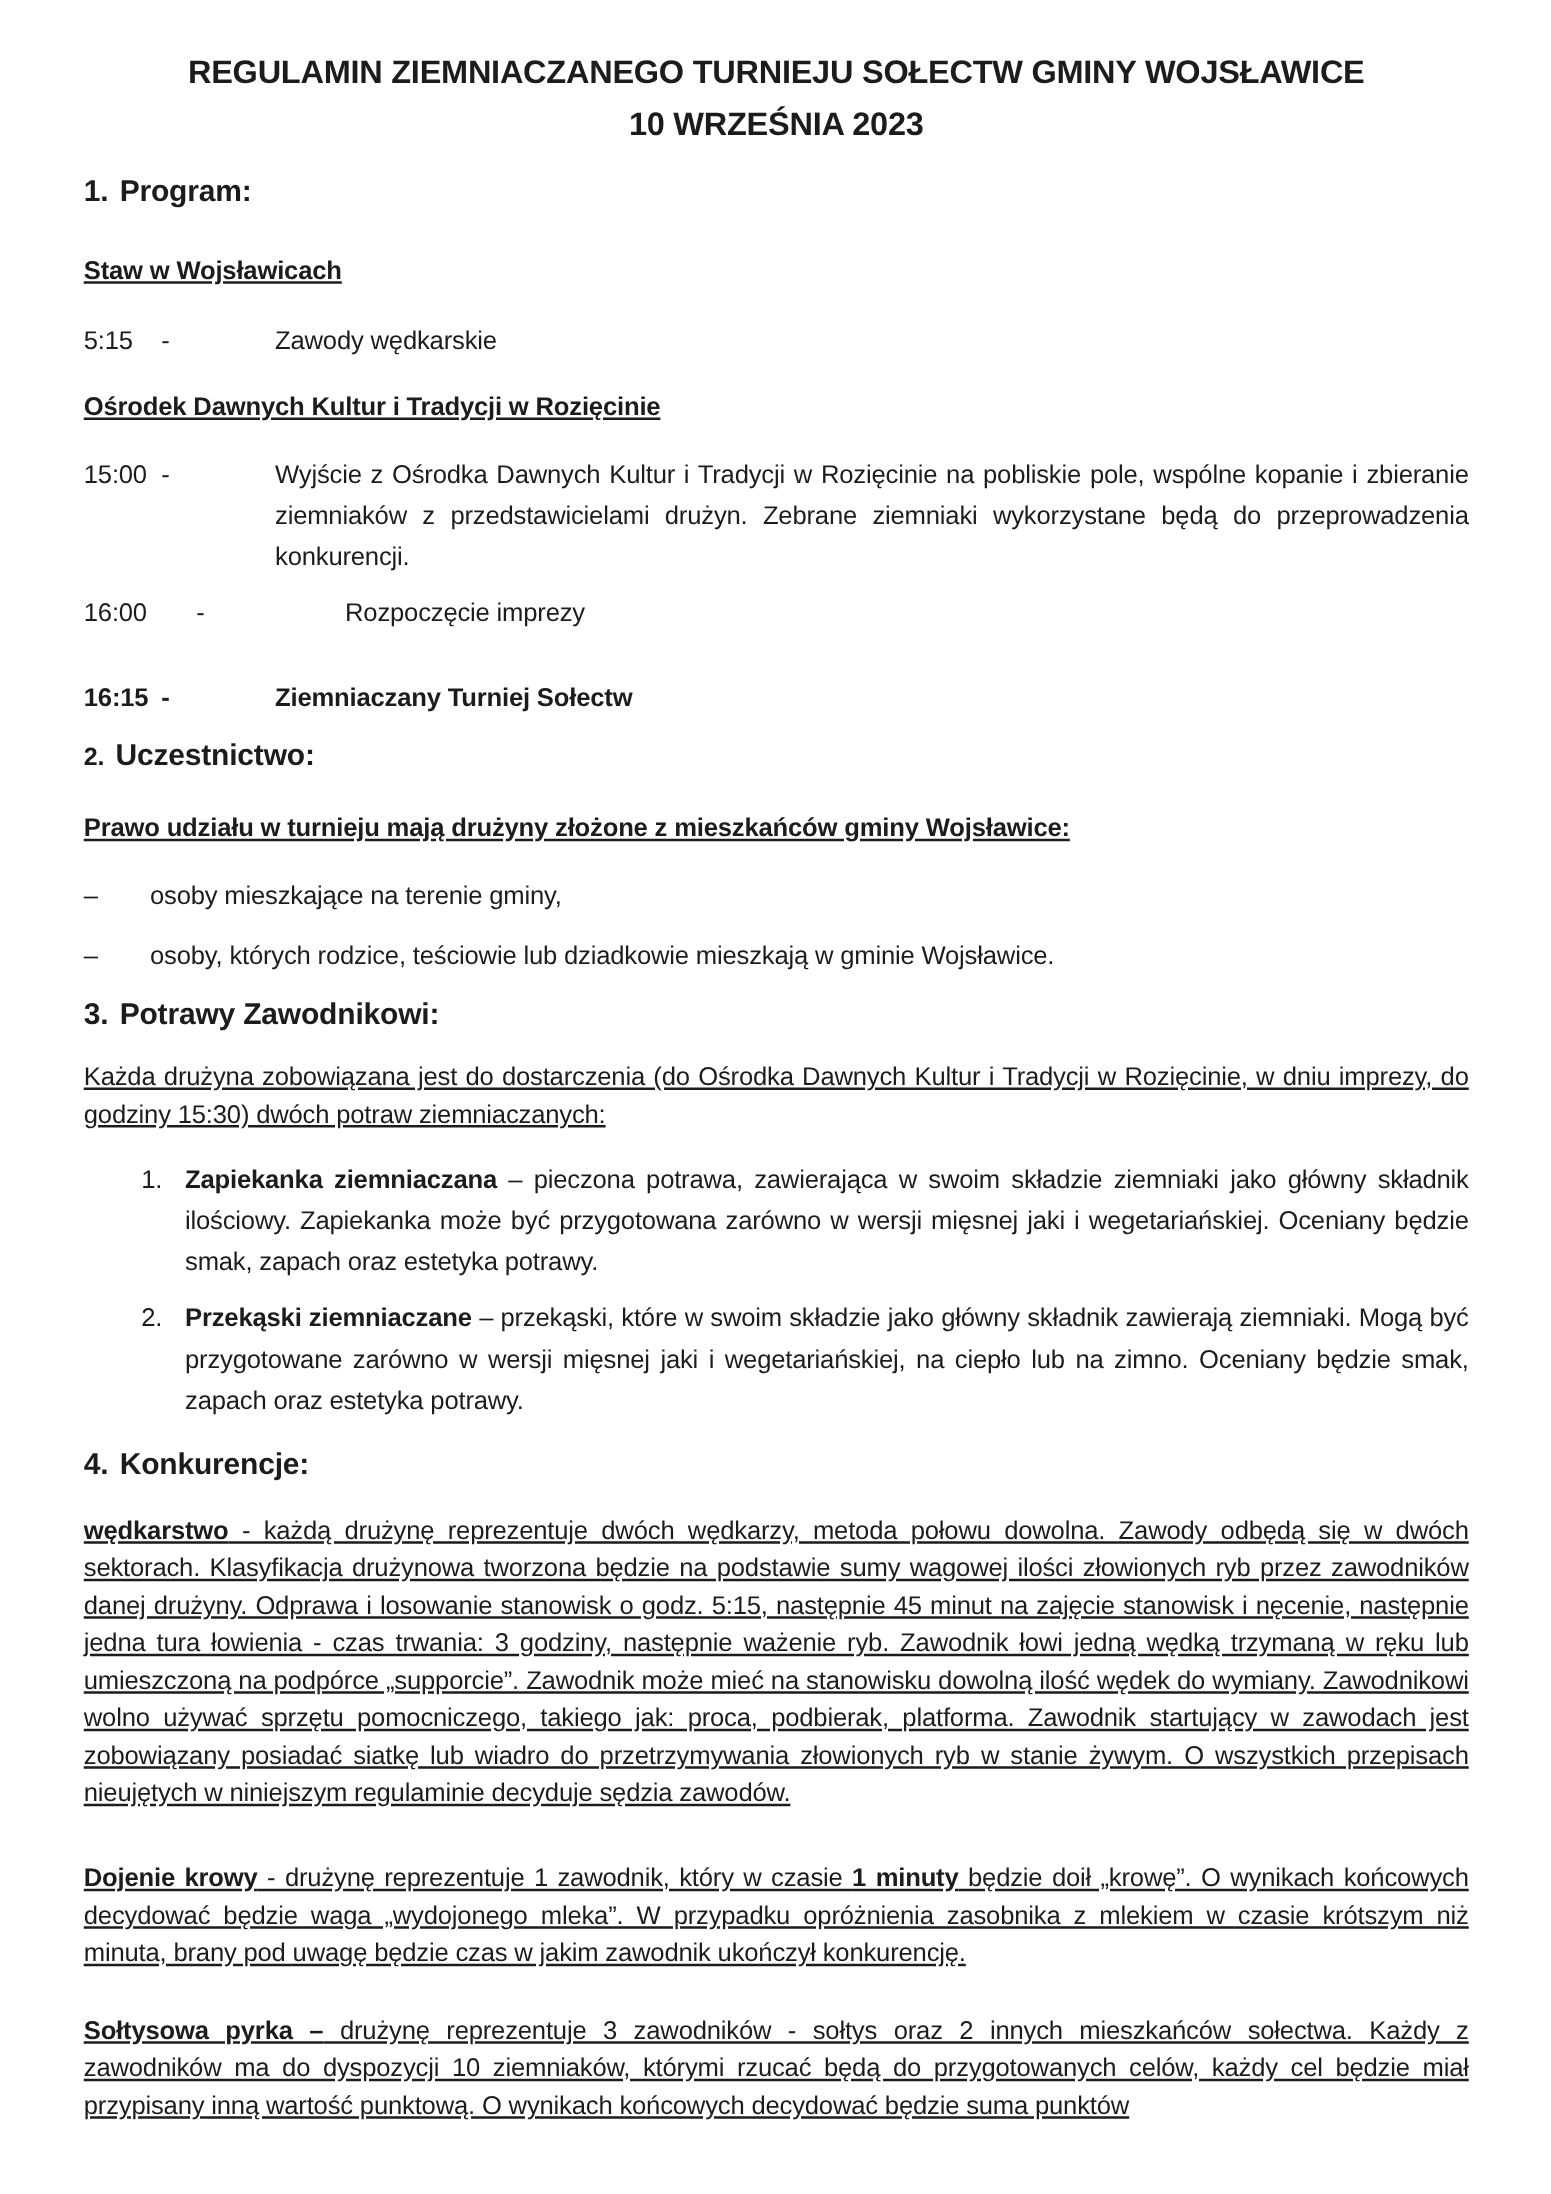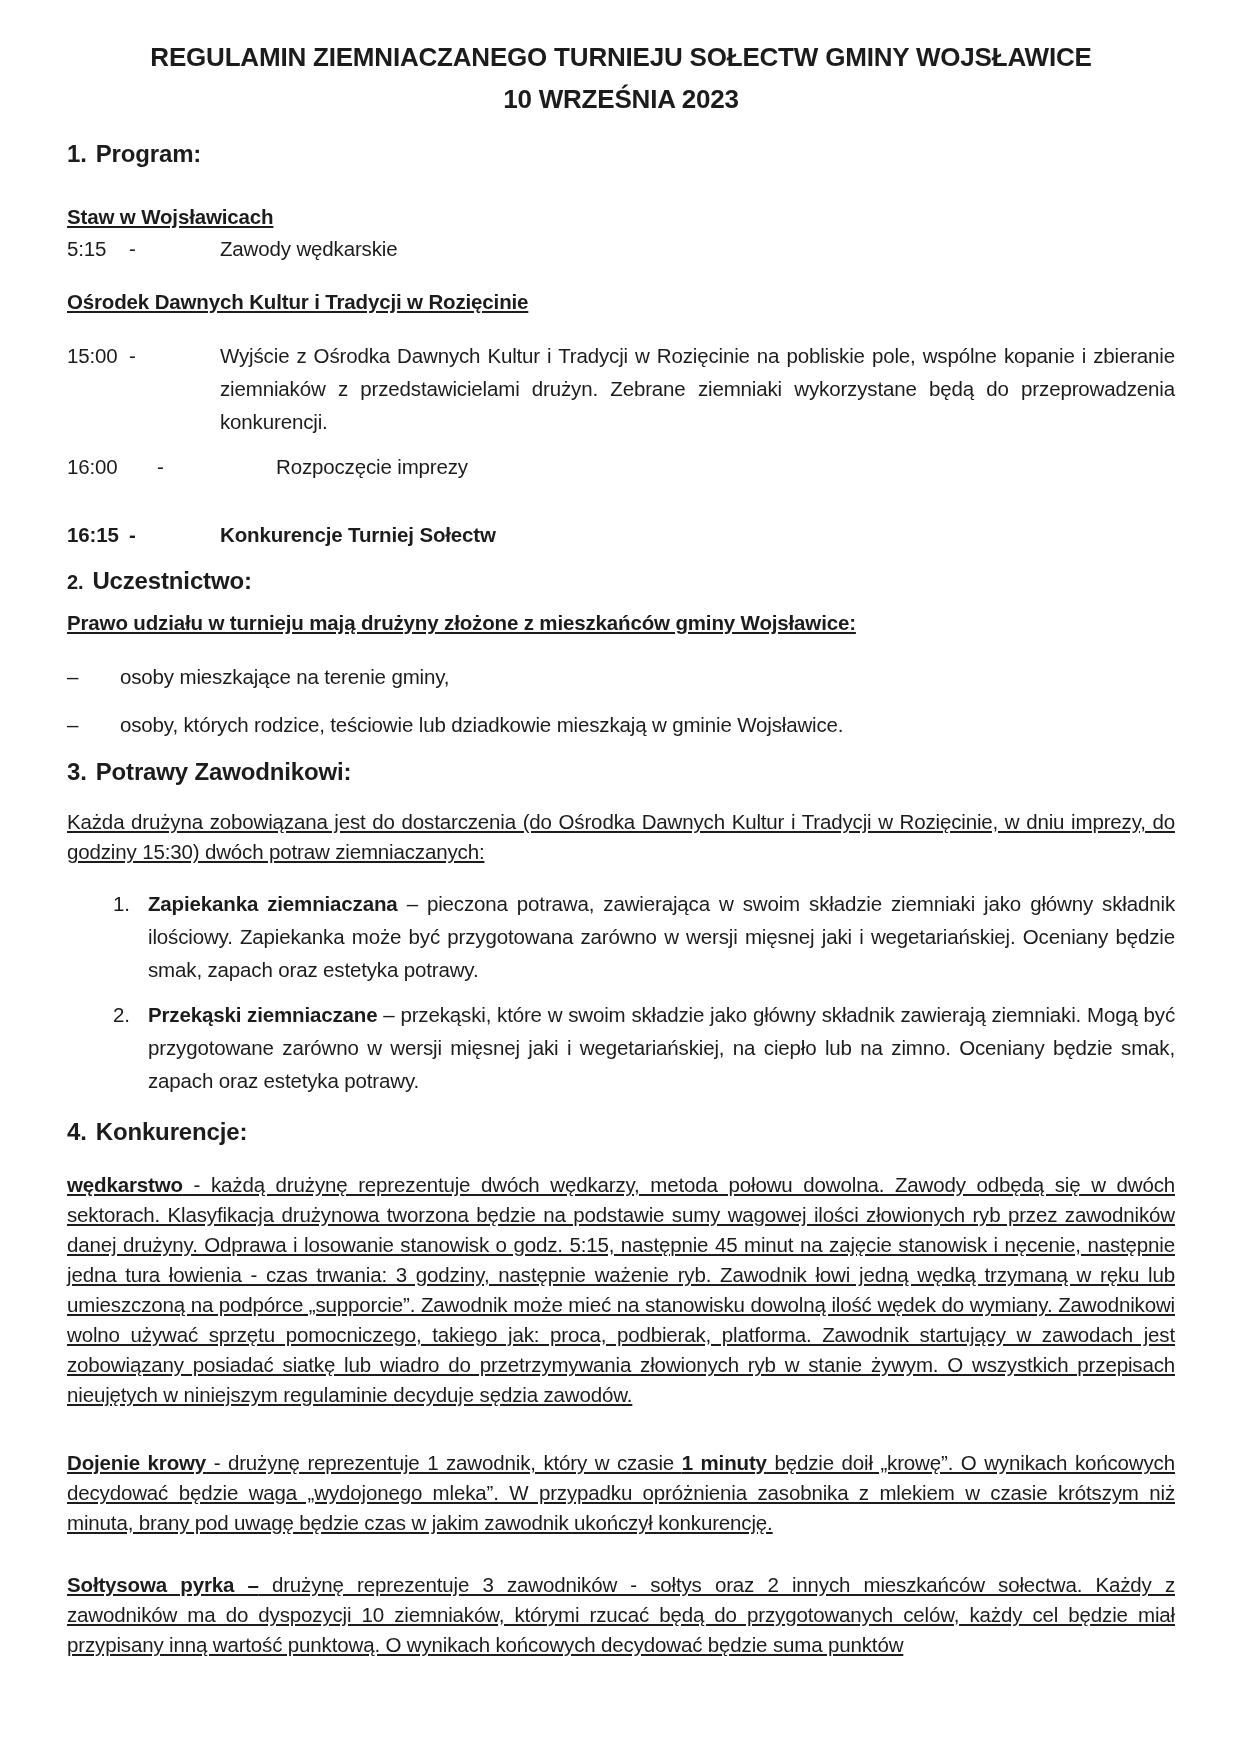--- a/index.html
+++ b/index.html
@@ -66,27 +66,27 @@
     display: grid;
     grid-template-columns: 35px 1fr;
     margin-left: 46px;
     line-height: 33px;
   }
   .food-text { text-align: justify; }
 
   
   #sec-program        { margin-top: 20px; }
   .venue-1            { margin-top: 34px; }
-  .row-1              { }
+  .row-1              { margin-top: 24px; }
   .venue-2            { margin-top: 22px; }
   .row-2              { margin-top: 22px; }
   .row-3              { margin-top: 12px; gap: 28px; }
   .row-4              { margin-top: 35px; font-weight: bold; }
   #sec-uczestnictwo   { margin-top: 16px; }
-  .intro-uczestnictwo { margin-top: 12px; }
+  .intro-uczestnictwo { margin-top: 28px; }
   .bullet-1           { margin-top: 24px; }
   .bullet-2           { margin-top: 18px; }
   #sec-potrawy        { margin-top: 18px; }
   .intro-potrawy      { margin-top: 21px; line-height: 30px; }
   .food-1             { margin-top: 20px; }
   .food-2             { margin-top: 12px; }
   #sec-konkurencje    { margin-top: 21px; }
   .p-wedkarstwo       { margin-top: 24px; line-height: 30px; }
   .p-dojenie          { margin-top: 38px; line-height: 30px; }
   .p-soltysowa        { margin-top: 32px; line-height: 30px; }
@@ -121,21 +121,21 @@
 
   <div class="prog-row row-3">
     <span class="prog-time">16:00</span>
     <span class="prog-dash">-</span>
     <span class="prog-text">Rozpoczęcie imprezy</span>
   </div>
 
   <div class="prog-row row-4">
     <span class="prog-time">16:15</span>
     <span class="prog-dash">-</span>
-    <span class="prog-text">Konkurencje Turniej Sołectw</span>
+    <span class="prog-text">Ziemniaczany Turniej Sołectw</span>
   </div>
 
   <h2 class="sec" id="sec-uczestnictwo"><span class="sec-num num-small">2.</span><span>Uczestnictwo:</span></h2>
 
   <p class="bold body-line intro-uczestnictwo">Prawo udziału w turnieju mają drużyny złożone z mieszkańców gminy Wojsławice:</p>
 
   <div class="bullet-row bullet-1">
     <span class="bullet-marker">–</span>
     <span class="bullet-text">osoby mieszkające na terenie gminy,</span>
   </div>

